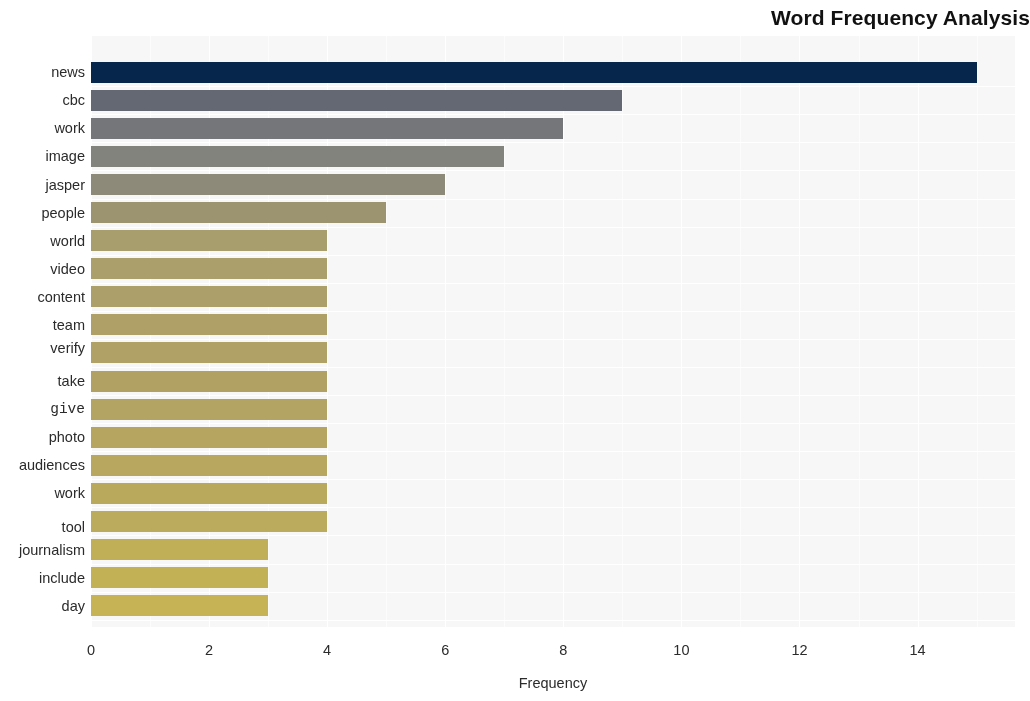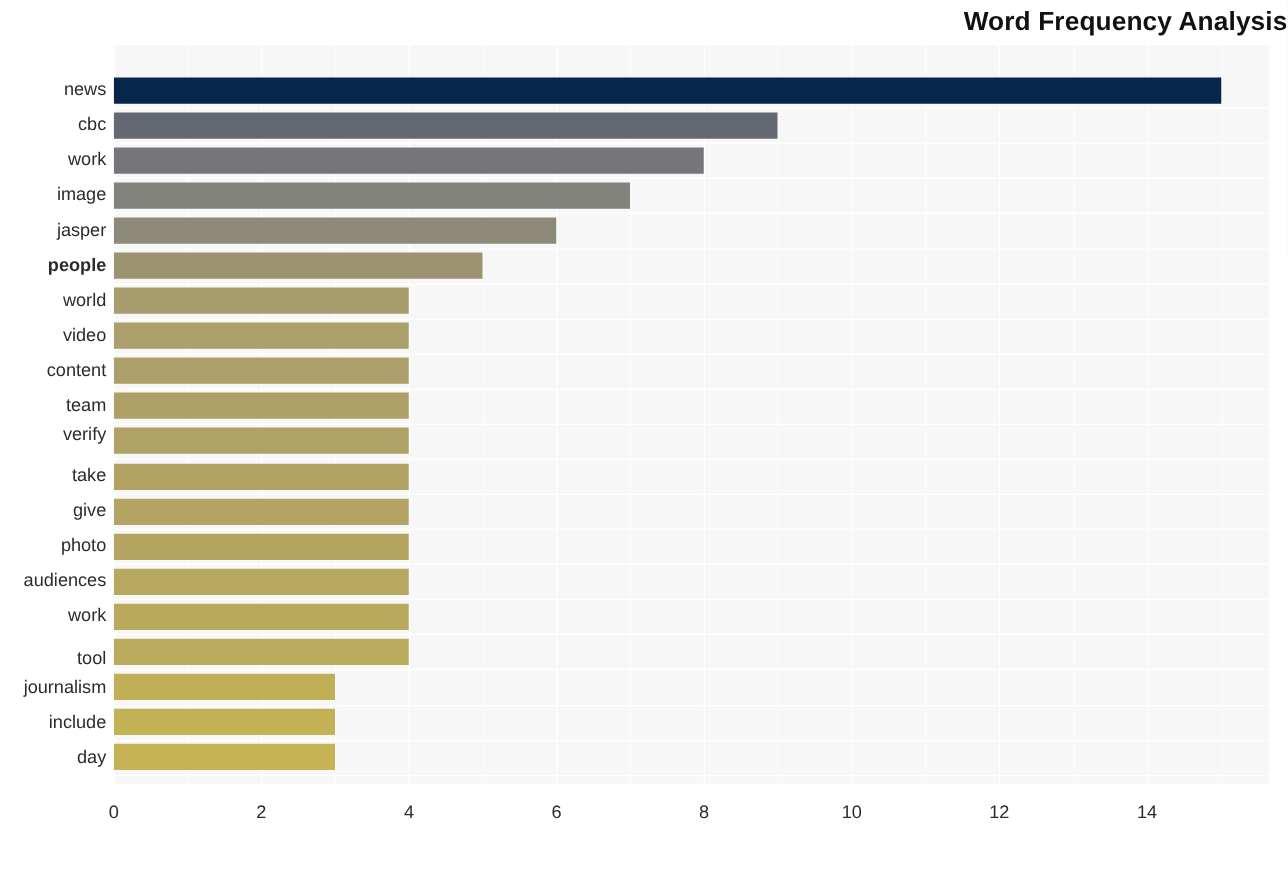--- a/index.html
+++ b/index.html
@@ -185,42 +185,43 @@
         <div class="bar" title="day: 3" style="left: 0px; width: 177.125px; top: 559.162px; background: rgb(197, 179, 86);"></div>
       </div>
   </div>
 
   <div class="ylabels" id="ylabels">
       <div class="ylabel" style="top: 29.2181px;">news</div>
       <div class="ylabel" style="top: 57.2941px;">cbc</div>
       <div class="ylabel" style="top: 85.3701px;">work</div>
       <div class="ylabel" style="top: 113.446px;">image</div>
       <div class="ylabel" style="top: 141.522px;">jasper</div>
-      <div class="ylabel" style="top: 169.598px; font-weight: bold;">people</div>
+      <div class="ylabel" style="top: 169.598px;">people</div>
       <div class="ylabel" style="top: 197.674px;">world</div>
       <div class="ylabel" style="top: 225.75px;">video</div>
       <div class="ylabel" style="top: 253.826px;">content</div>
       <div class="ylabel" style="top: 281.902px;">team</div>
       <div class="ylabel" style="top: 305px; padding-left: 16px;">verify</div>
       <div class="ylabel" style="top: 338.054px;">take</div>
-      <div class="ylabel" style="top: 366.13px;">give</div>
+      <div class="ylabel" style="top: 366.13px; font-family: Liberation Mono, monospace;">give</div>
       <div class="ylabel" style="top: 394.206px;">photo</div>
       <div class="ylabel" style="top: 422.282px;">audiences</div>
       <div class="ylabel" style="top: 450.358px;">work</div>
       <div class="ylabel" style="top: 484px; padding-left: 26px;">tool</div>
       <div class="ylabel" style="top: 506.51px; margin-left: 24px;">journalism</div>
       <div class="ylabel" style="top: 534.586px;">include</div>
       <div class="ylabel" style="top: 562.662px;">day</div>
     </div>
 
   <div class="xticks" id="xticks">
       <div class="xtick" style="left: 91px;">0</div>
       <div class="xtick" style="left: 209.083px;">2</div>
       <div class="xtick" style="left: 327.166px;">4</div>
       <div class="xtick" style="left: 445.249px;">6</div>
       <div class="xtick" style="left: 563.332px;">8</div>
       <div class="xtick" style="left: 681.415px;">10</div>
       <div class="xtick" style="left: 799.498px;">12</div>
       <div class="xtick" style="left: 917.581px;">14</div>
     </div>
 
+  <div class="xaxis-title">Frequency</div>
 
 </div>
 
 </body></html>

